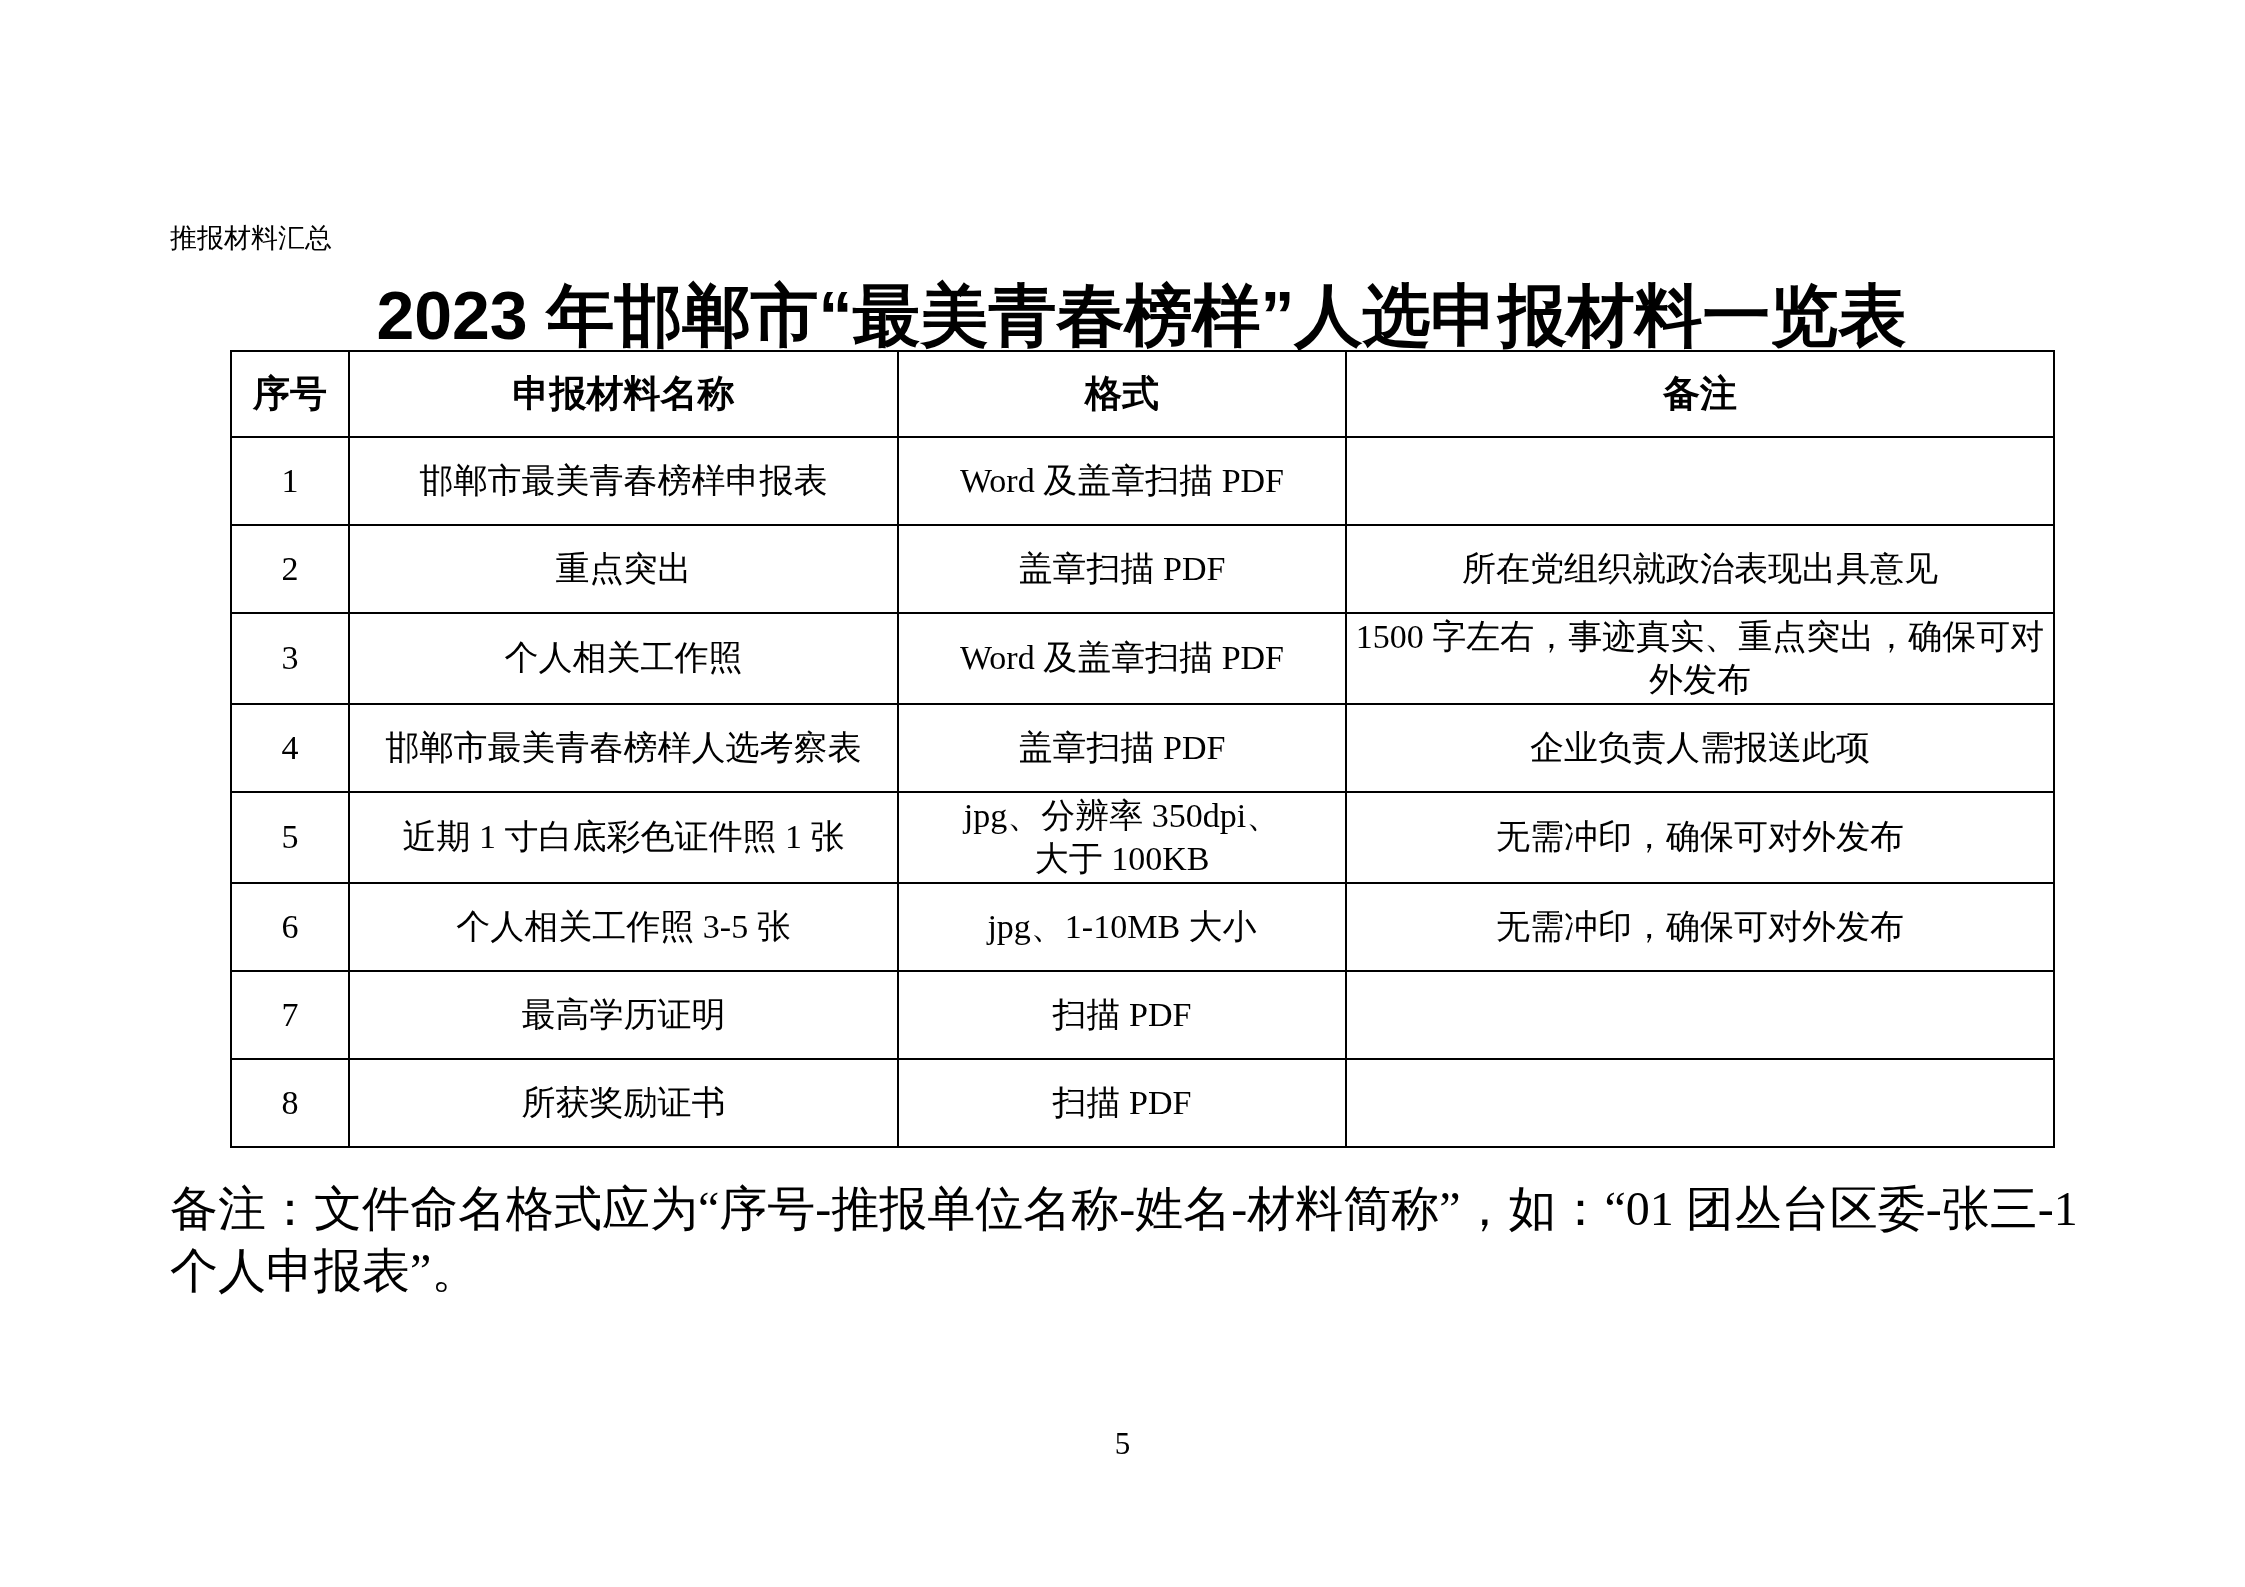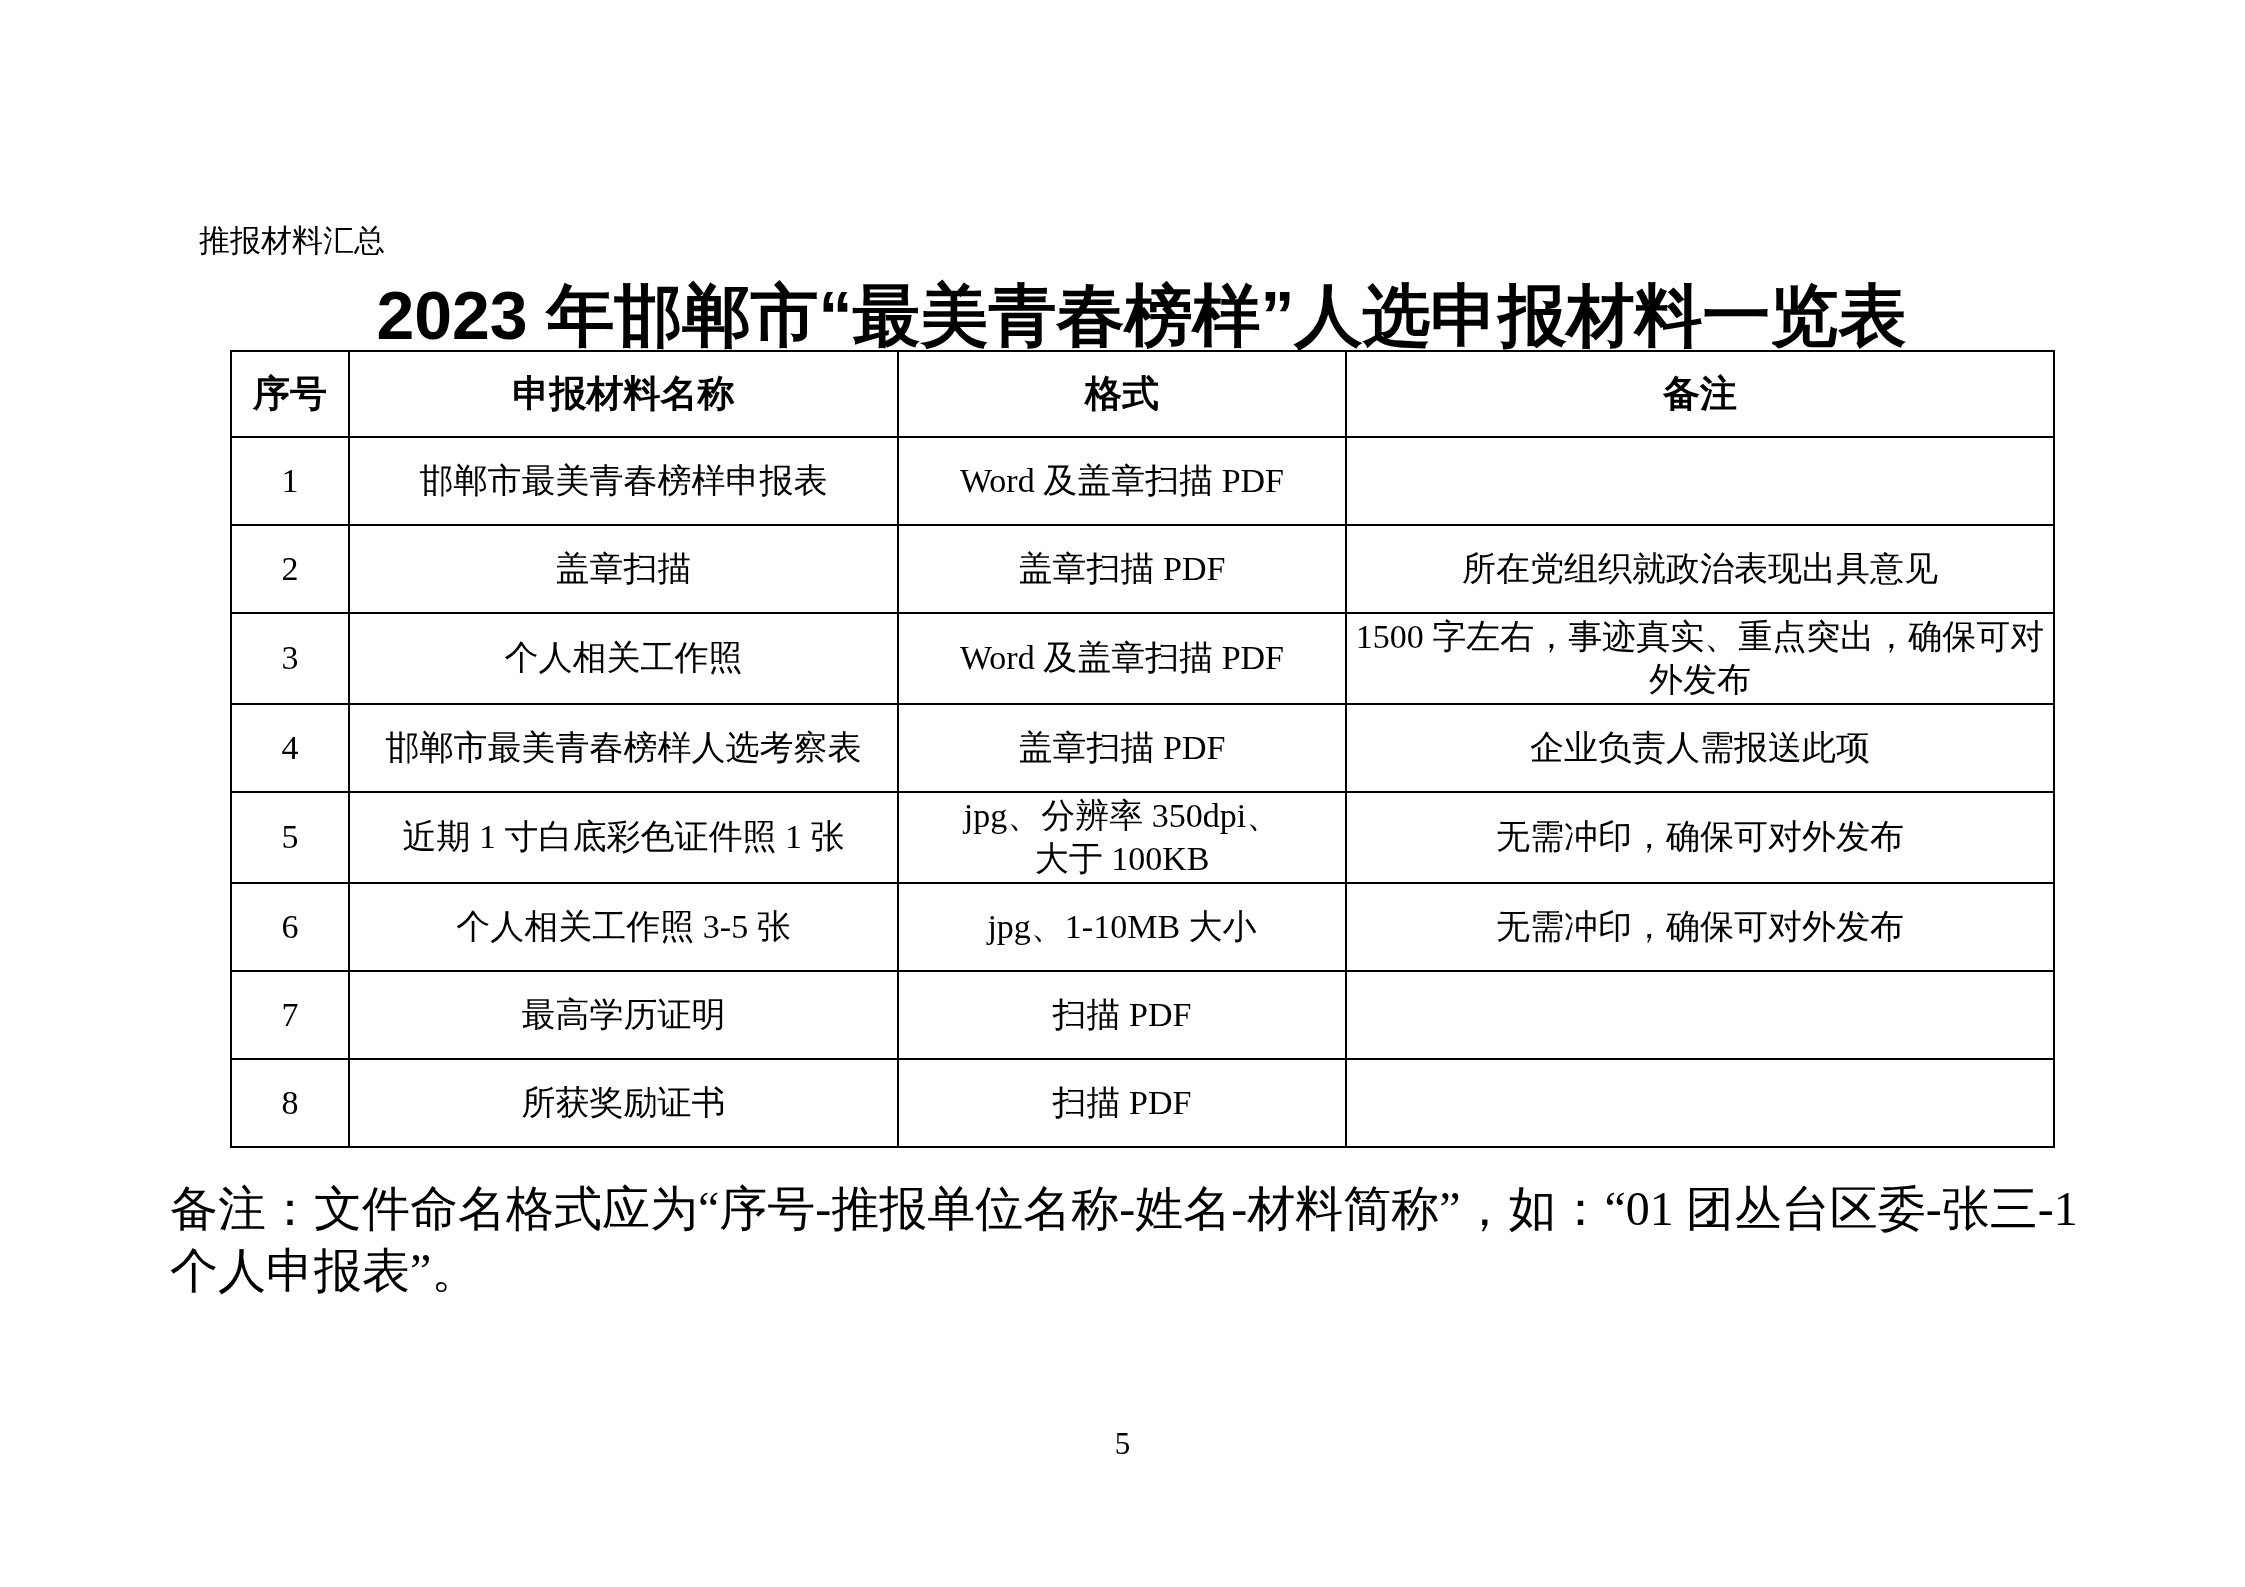--- a/index.html
+++ b/index.html
@@ -13,24 +13,23 @@
     height: 1587px;
     background: #ffffff;
     color: #000000;
     overflow: hidden;
   }
   .header-note {
     position: absolute;
     left: 170px;
     top: 224px;
     font-family: "Liberation Serif", serif;
-    font-size: 31px;
+    font-size: 27px;
     line-height: 1.1;
     white-space: nowrap;
-    margin-left: 29px;
   }
   .doc-title {
     position: absolute;
     left: 230px;
     top: 276px;
     width: 1823px;
     margin: 0;
     text-align: center;
     font-family: "Liberation Sans", sans-serif;
     font-weight: bold;
@@ -116,21 +115,21 @@
     </thead>
     <tbody>
       <tr>
         <td>1</td>
         <td>邯郸市最美青春榜样申报表</td>
         <td>Word 及盖章扫描 PDF</td>
         <td></td>
       </tr>
       <tr>
         <td>2</td>
-        <td>盖章扫描</td>
+        <td>重点突出</td>
         <td>盖章扫描 PDF</td>
         <td>所在党组织就政治表现出具意见</td>
       </tr>
       <tr>
         <td>3</td>
         <td>个人相关工作照</td>
         <td>Word 及盖章扫描 PDF</td>
         <td>1500 字左右，事迹真实、重点突出，确保可对外发布</td>
       </tr>
       <tr>

